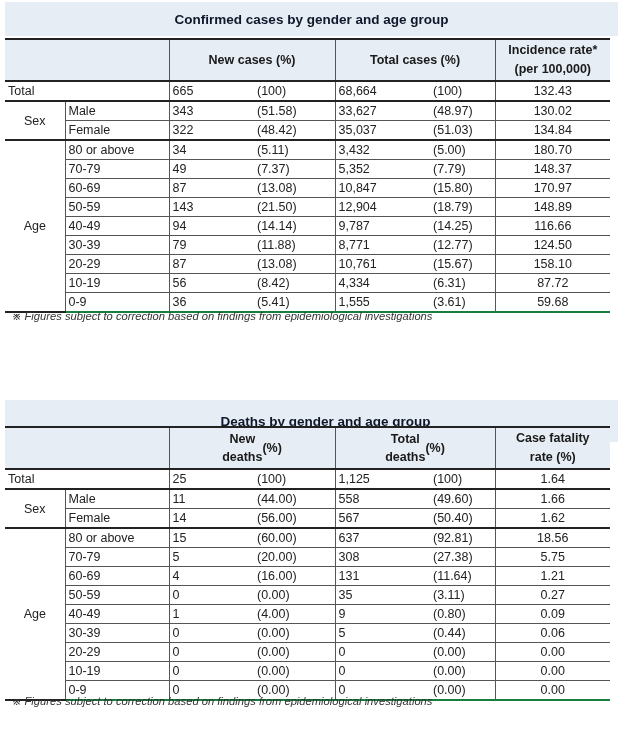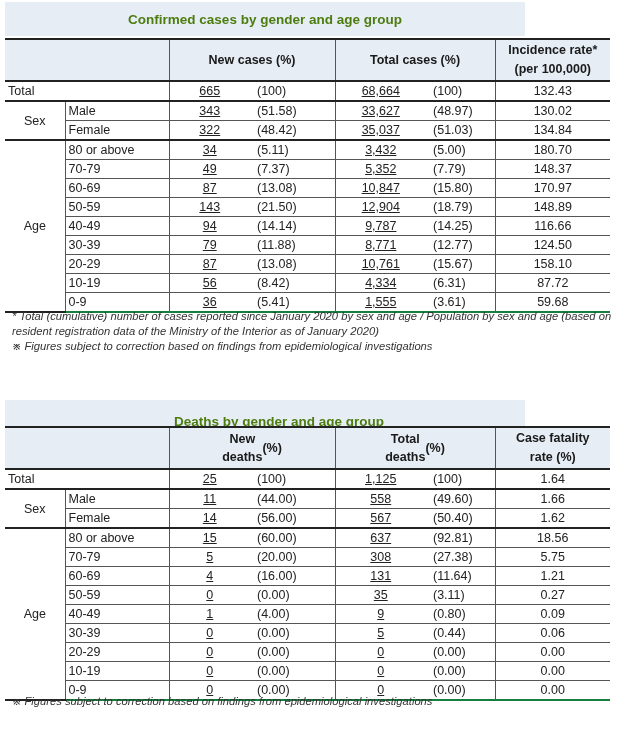--- a/index.html
+++ b/index.html
@@ -1,25 +1,25 @@
 <!DOCTYPE html>
 <html><head>
 <meta charset="utf-8">
 <style>
   * { box-sizing: border-box; margin: 0; padding: 0; }
   body { width: 623px; height: 730px; background: #ffffff; font-family: "Liberation Sans", "DejaVu Sans", sans-serif; color: #222; position: relative; overflow: hidden; }
-  .banner { position: absolute; left: 5px; width: 520px; background: #e6edf5; display: flex; align-items: center; justify-content: center; font-weight: bold; font-size: 13.5px; color: #4d7c0f; }
+  .banner { position: absolute; left: 5px; width: 613px; background: #e6edf5; display: flex; align-items: center; justify-content: center; font-weight: bold; font-size: 13.5px; color: #0f172a; }
   table { position: absolute; left: 5px; width: 605px; border-collapse: collapse; font-size: 12.5px; table-layout: fixed; }
   th, td { border-bottom: 1px solid #555; padding: 0 3px; height: 19px; line-height: 18px; white-space: nowrap; }
   thead th { background: #e6edf5; font-weight: bold; font-size: 12.5px; color: #1a1a1a; line-height: 19px; }
   thead tr { border-top: 2px solid #222; }
   thead th { border-bottom: 2px solid #222; }
   .vl { border-left: 1px solid #555; }
   .grp { text-align: center; vertical-align: middle; }
-  .num { text-align: center; padding-right: 0; text-decoration: underline; }
+  .num { text-align: left; padding-right: 0; }
   .pct { text-align: left; padding-left: 10px; }
   .rate { text-align: center; margin-top: 36px; }
   tr.sec-top td { border-top: 2px solid #222; }
   tr.last td { border-bottom: 2px solid #15803d; }
   .note { position: absolute; left: 12px; width: 600px; font-style: italic; font-size: 11.2px; line-height: 15px; color: #333; }
   .hdr-split { display: flex; align-items: center; justify-content: center; }
   .hdr-split .stack { display: flex; flex-direction: column; align-items: center; line-height: 18px; }
 </style>
 </head>
 <body>
@@ -145,21 +145,20 @@
       <td class="num vl">36</td>
       <td class="pct">(5.41)</td>
       <td class="num vl">1,555</td>
       <td class="pct">(3.61)</td>
       <td class="rate vl">59.68</td>
     </tr>
   </tbody>
 </table>
 
 <div class="note" style="top:309px;">
-  <div>* Total (cumulative) number of cases reported since January 2020 by sex and age / Population by sex and age (based on resident registration data of the Ministry of the Interior as of January 2020)</div>
   <div> ※ Figures subject to correction based on findings from epidemiological investigations</div>
 </div>
 
 <div class="banner" style="top:400px;height:42px;padding-left:28px;">
   <span>Deaths by gender and age group</span>
 </div>
 
 <table style="top:426px;">
   <colgroup>
     <col style="width:60px">

